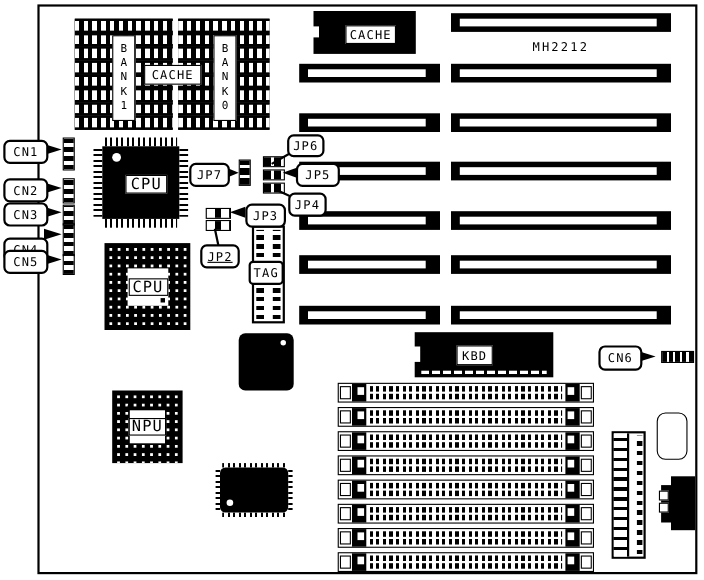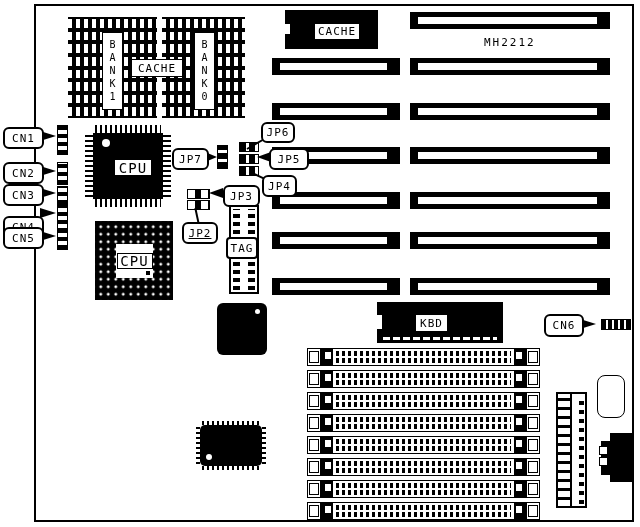--- a/index.html
+++ b/index.html
@@ -203,20 +203,26 @@
     <div class="pga-center" style="left:21px;top:23px;width:37px;height:34px;">
       <div class="chip-label" style="width:30px;height:14px;">CPU</div>
       <div class="bdot" style="right:3px;bottom:3px;width:4px;height:4px;"></div>
     </div>
   </div>
 
   <div class="chipblk" style="left:217px;top:303px;width:50px;height:52px;border-radius:6px;">
     <div class="dot" style="right:7px;top:6px;width:5px;height:5px;"></div>
   </div>
 
+  <div class="pga" style="left:102px;top:355px;width:64px;height:66px;">
+    <div class="bdot" style="left:14px;top:12px;width:5px;height:5px;border-radius:50%;"></div>
+    <div class="pga-center" style="left:16px;top:18px;width:32px;height:30px;">
+      <div class="chip-label" style="width:30px;height:14px;">NPU</div>
+    </div>
+  </div>
 
   <div class="qfp" style="left:196px;top:421px;width:70px;height:49px;">
     <div class="pt" style="height:4px;left:6px;right:6px;"></div>
     <div class="pb" style="height:4px;left:6px;right:6px;"></div>
     <div class="pl" style="width:4px;top:6px;bottom:6px;"></div>
     <div class="pr" style="width:4px;top:6px;bottom:6px;"></div>
     <div class="body" style="left:4px;top:4px;right:4px;bottom:4px;border-radius:5px;"></div>
     <div class="dot" style="left:10px;bottom:10px;width:6px;height:6px;"></div>
   </div>
 

